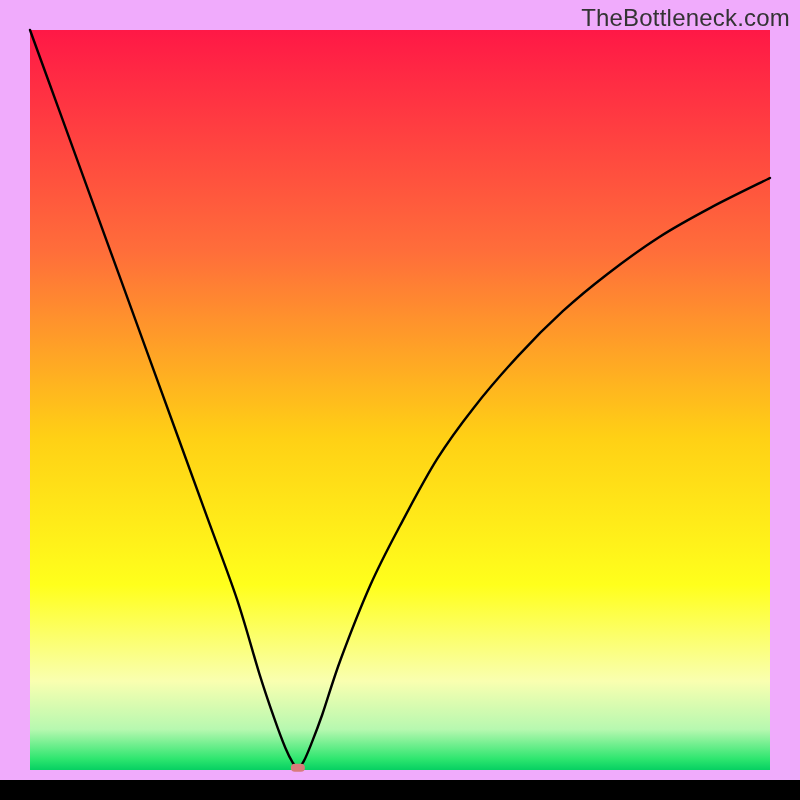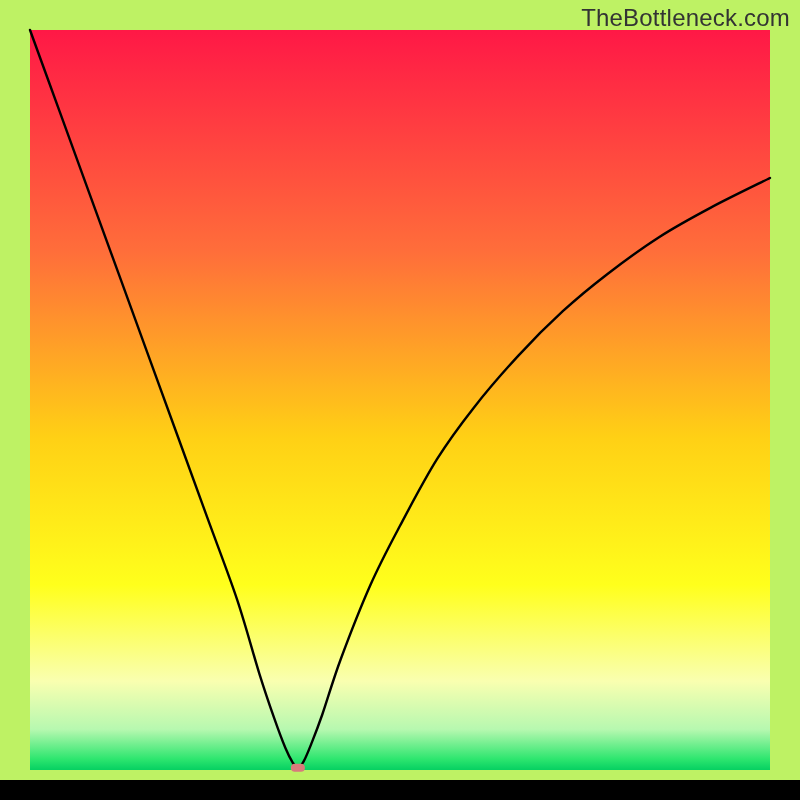--- a/index.html
+++ b/index.html
@@ -8,21 +8,21 @@
     width: 800px;
     height: 800px;
     overflow: hidden;
     background: #000;
     font-family: Arial, Helvetica, sans-serif;
   }
   .frame {
     position: relative;
     width: 800px;
     height: 780px;
-    background: #bef264;
+    background: #f0abfc;
   }
   .watermark {
     position: absolute;
     top: 4px;
     right: 10px;
     color: #333333;
     font-size: 24px;
     font-weight: 500;
     letter-spacing: 0.2px;
     user-select: none;

